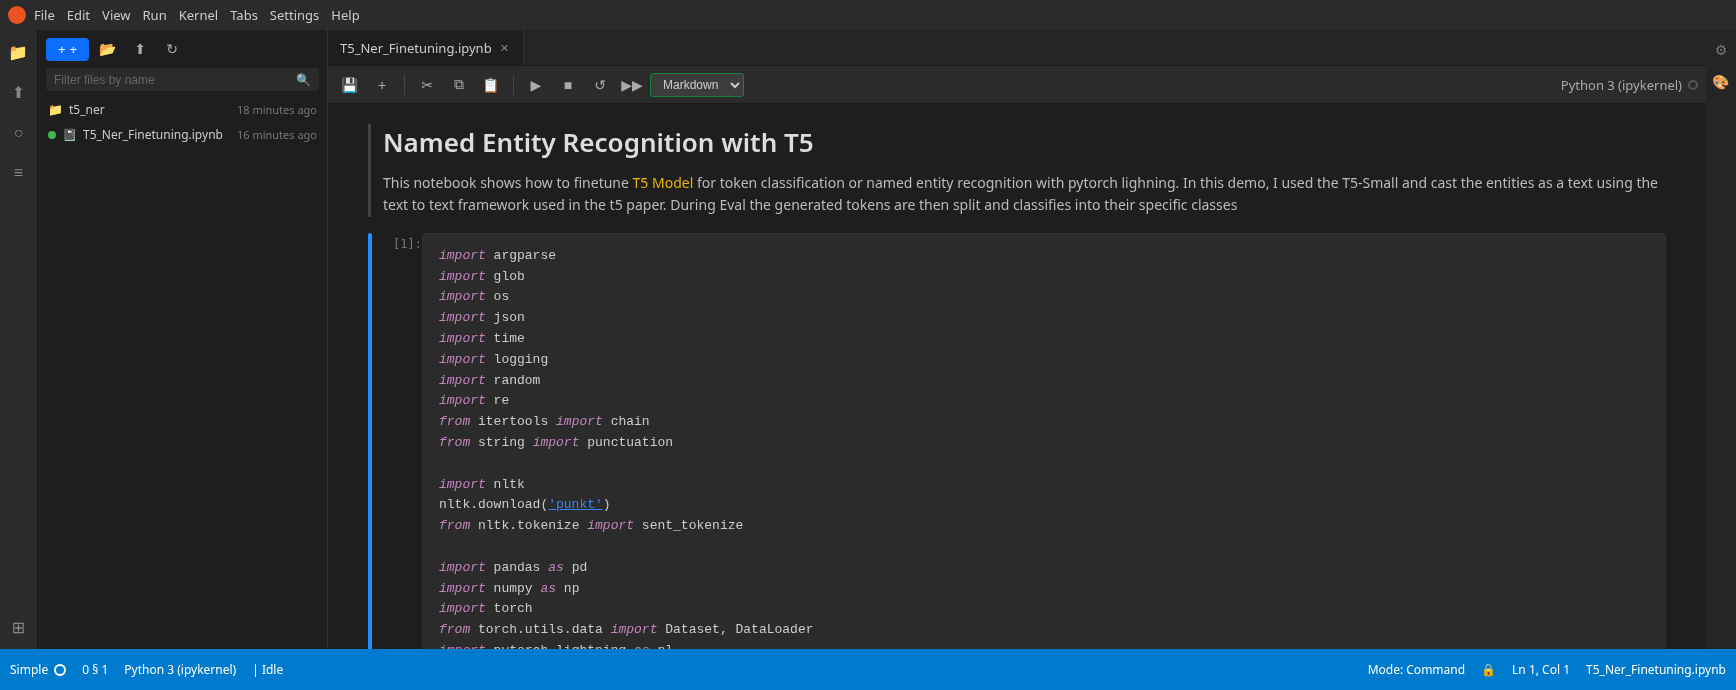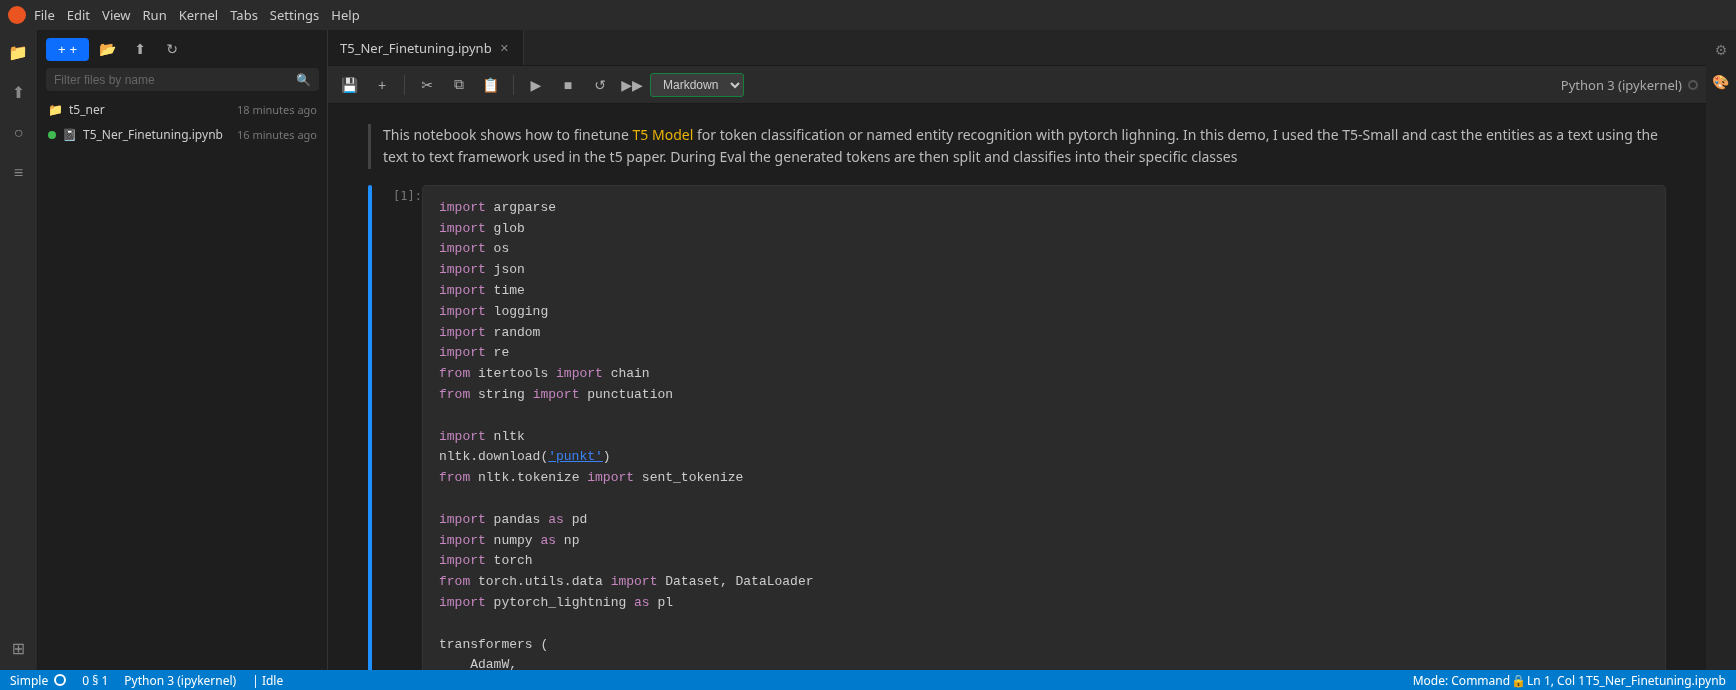--- a/index.html
+++ b/index.html
@@ -287,21 +287,21 @@
       background: #2b2b2b;
       border-radius: 4px;
       padding: 12px 16px;
       font-family: 'Courier New', monospace;
       font-size: 13px;
       line-height: 1.6;
       border: 1px solid #333;
     }
 
     
-    .kw { color: #c586c0; } 
+    .kw { color: #c586c0; font-style: italic; } 
     .str { color: #3b82f6; text-decoration: underline; } 
 
     
     .right-panel {
       width: 30px;
       background: #252526;
       display: flex;
       flex-direction: column;
       align-items: center;
       padding-top: 8px;
@@ -319,30 +319,30 @@
     
     .nb-content::-webkit-scrollbar { width: 8px; }
     .nb-content::-webkit-scrollbar-track { background: #1e1e1e; }
     .nb-content::-webkit-scrollbar-thumb { background: #555; border-radius: 4px; }
 
     
     .status-bar {
       display: flex;
       align-items: center;
       background: #007acc;
-      height: 20px;
+      height: 41px;
       padding: 0 10px;
       font-size: 12px;
       color: #fff;
       gap: 16px;
       flex-shrink: 0;
     }
     .status-bar .right {
       margin-left: auto;
-      display: flex; gap: 1px; align-items: center;
+      display: flex; gap: 16px; align-items: center;
     }
     .status-simple {
       display: flex; align-items: center; gap: 6px;
     }
     .status-circle {
       width: 12px; height: 12px;
       border: 2px solid #fff;
       border-radius: 50%;
     }
 
@@ -449,20 +449,21 @@
 
       <div class="kernel-selector">
         <span>Python 3 (ipykernel)</span>
         <div class="kernel-status"></div>
       </div>
     </div>
 
     <div class="nb-content">
 
       <div class="md-cell">
+        <h1>Named Entity Recognition with T5</h1>
         <p>
           This notebook shows how to finetune <a>T5 Model</a> for token classification or named entity recognition with pytorch lighning. In this demo, I used the T5-Small and cast the entities as a text using the text to text framework used in the t5 paper. During Eval the generated tokens are then split and classifies into their specific classes
         </p>
       </div>
 
       <div class="code-cell-wrapper">
         <div class="cell-active-bar"></div>
         <div class="cell-number">[1]:</div>
         <div class="cell-body">
           <span class="kw">import</span> argparse<br>

